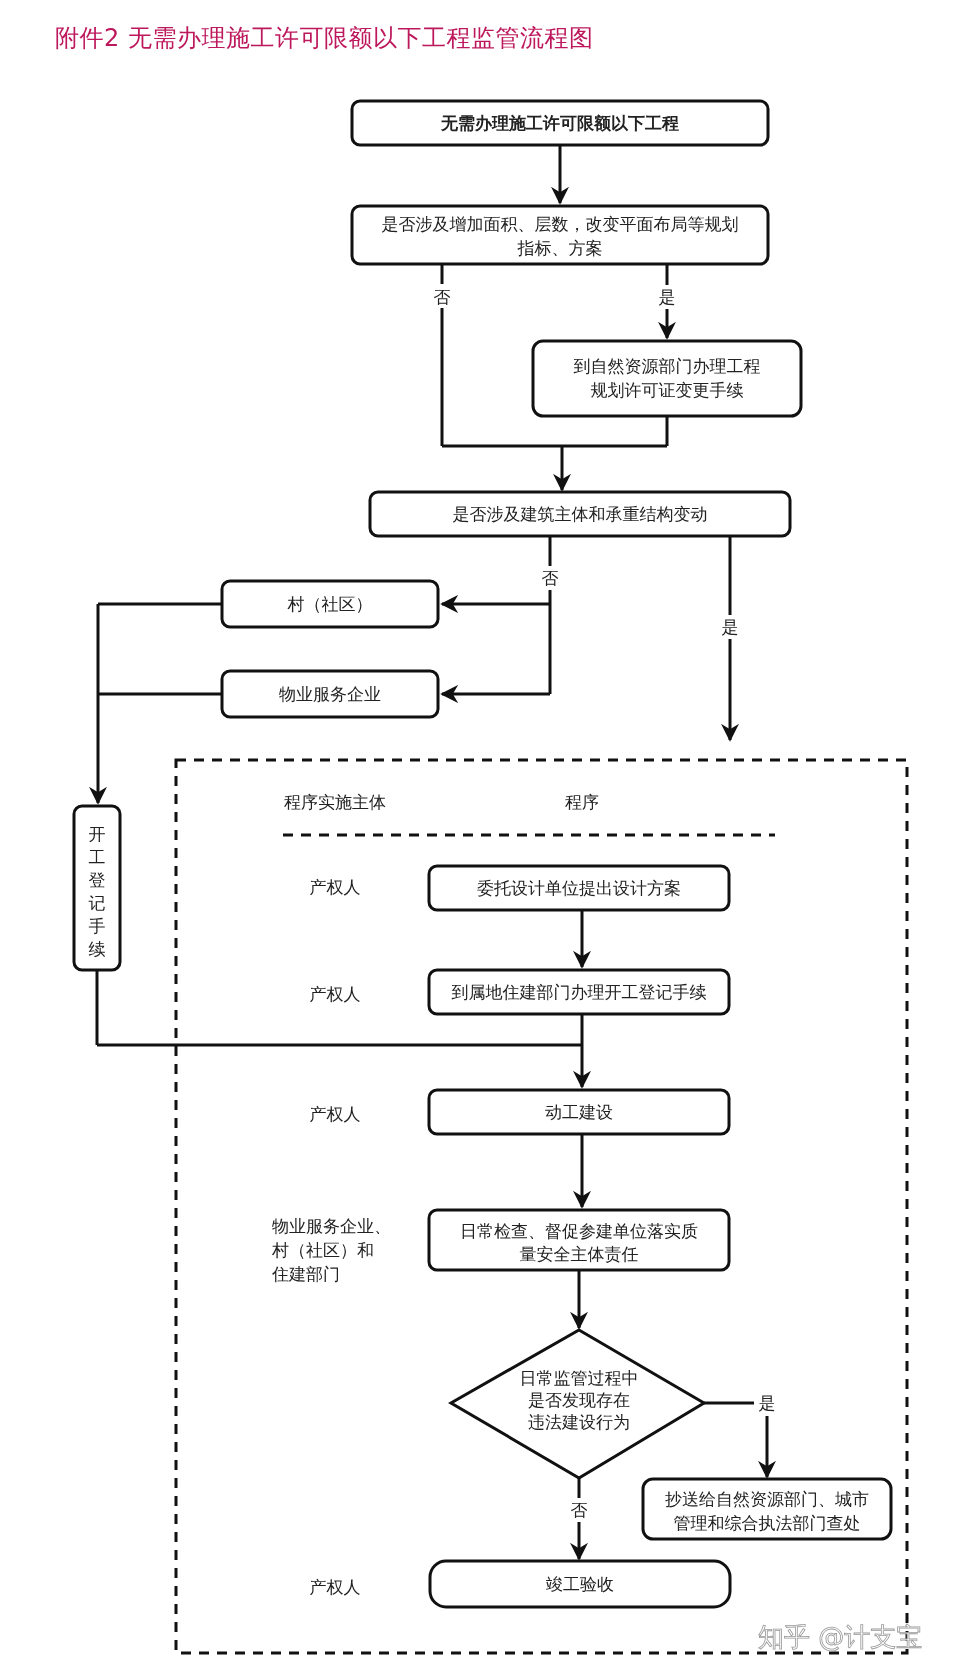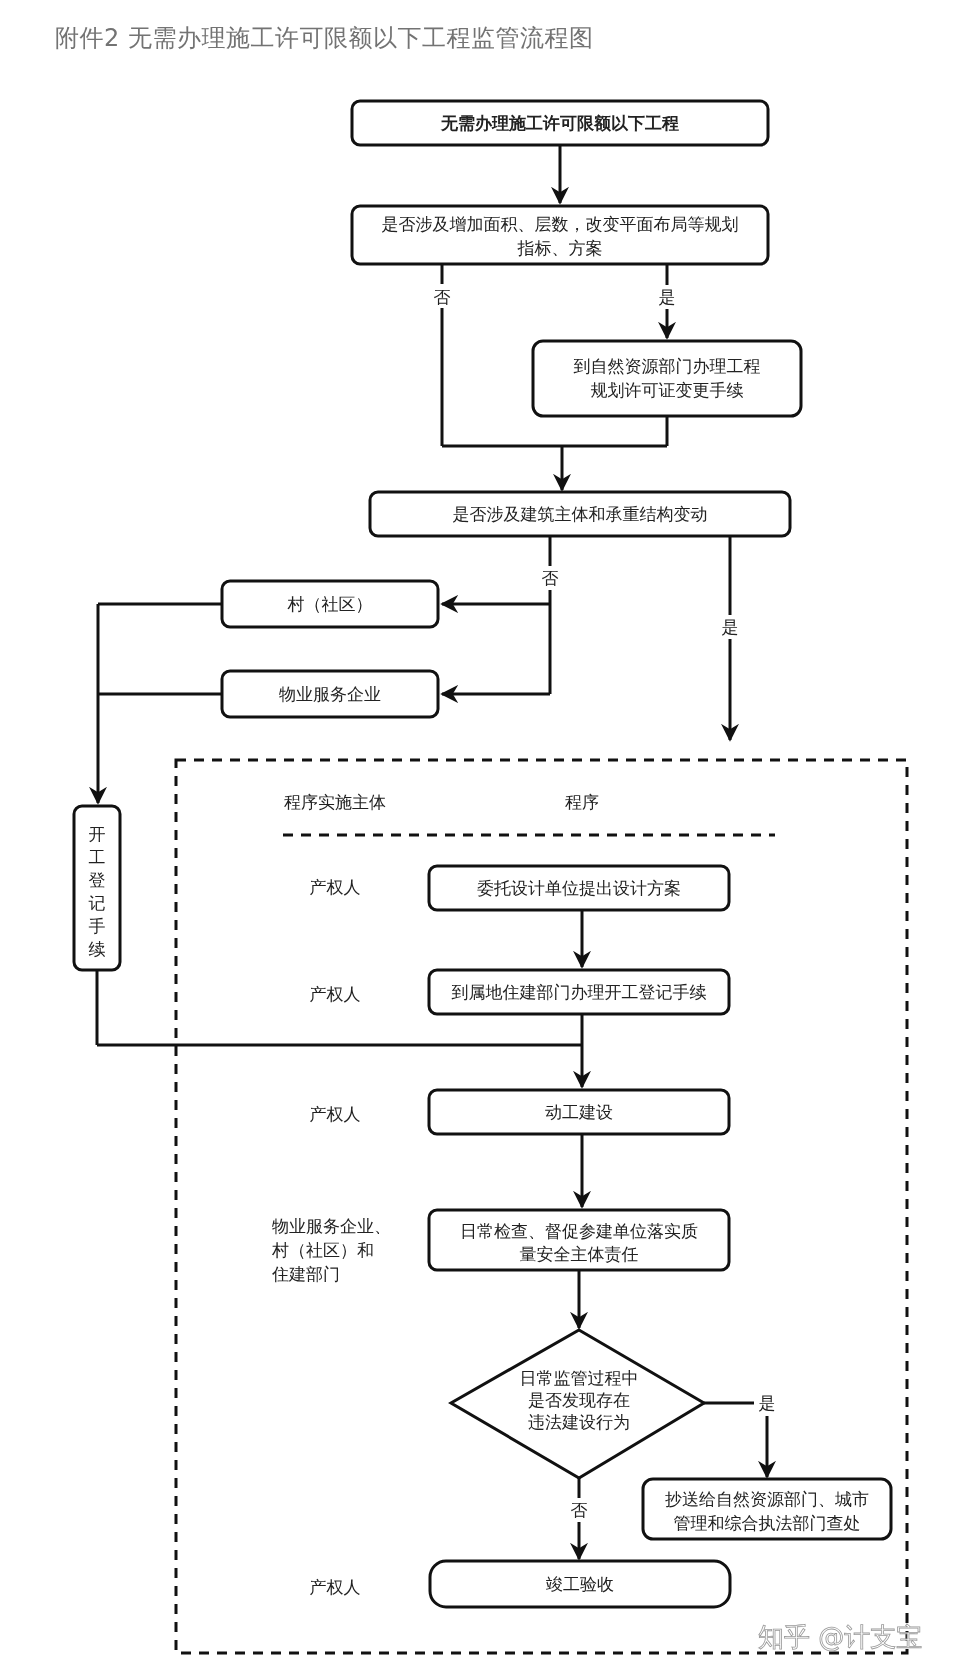--- a/index.html
+++ b/index.html
@@ -1,18 +1,18 @@
 <!DOCTYPE html>
 <html><head>
   <meta charset="utf-8">
   <style>
     html, body { margin: 0; padding: 0; background: #ffffff; }
     body { width: 961px; height: 1668px; position: relative; overflow: hidden;
       font-family: "DejaVu Sans", "Liberation Sans", sans-serif; color: #1a1a1a; }
-    #page-title { position: absolute; left: 55px; top: 22px; font-size: 24px; color: #737373; white-space: nowrap; letter-spacing: 0.5px; }
+    #page-title { position: absolute; left: 55px; top: 22px; font-size: 24px; color: #be185d; white-space: nowrap; letter-spacing: 0.5px; }
     svg#diagram { position: absolute; left: 0; top: 0; }
     .box { fill: #ffffff; stroke: #111; stroke-width: 3; }
     .line { stroke: #111; stroke-width: 3; fill: none; }
     .dash { stroke: #111; stroke-width: 3; fill: none; stroke-dasharray: 10 8; }
     .txt { font-family: "DejaVu Sans", "Liberation Sans", sans-serif; font-size: 17px; fill: #222; }
     .bold { font-weight: bold; }
     .lbl { font-family: "DejaVu Sans", "Liberation Sans", sans-serif; font-size: 17px; fill: #222; }
     .wm { font-family: "DejaVu Sans", "Liberation Sans", sans-serif; font-size: 26px; fill: #ffffff; stroke: #999; stroke-width: 0.8; }
   </style>
 </head>

